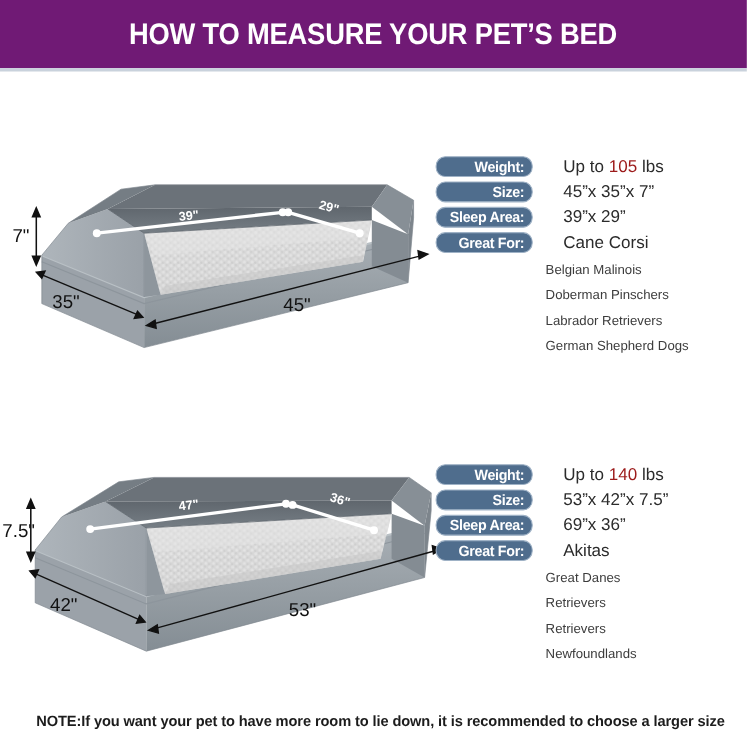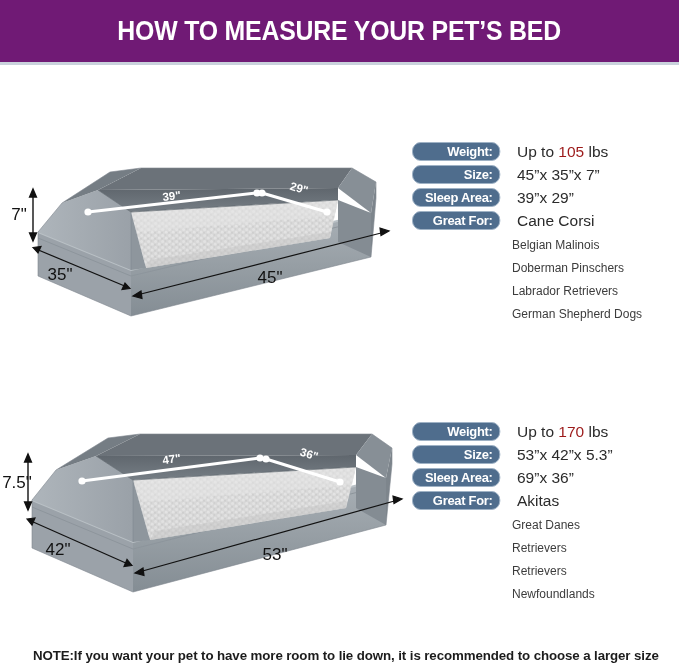--- a/index.html
+++ b/index.html
@@ -39,21 +39,21 @@
   
   .panel { position: absolute; }
   .panel-1 { left: 0; top: 120px; width: 679px; height: 230px; }
   .panel-2 { left: 0; top: 400px; width: 679px; height: 230px; }
 
   
   .bed-wrap { position: absolute; left: 0; top: 0; width: 410px; height: 230px; }
   .bed-svg { position: absolute; left: 0; top: 0; }
 
   
-  .specs { position: absolute; left: 412px; top: 22px; width: 267px; }
+  .specs { position: absolute; left: 396px; top: 22px; width: 267px; }
   .spec-row {
     display: flex; align-items: flex-start;
     height: 23px;
   }
   .pill {
     width: 92px; min-width: 92px; height: 19px;
     background: #4f6d8d;
     border: 1.5px solid #9fb2c6;
     border-radius: 9px;
     color: #ffffff;
@@ -61,21 +61,21 @@
     font-weight: 700;
     display: flex; align-items: center; justify-content: flex-end;
     padding-right: 7px;
     letter-spacing: -0.3px;
     transform: scaleX(0.96);
     transform-origin: left center;
     white-space: nowrap;
     overflow: hidden;
   }
   .spec-val {
-    margin-left: 13px;
+    margin-left: 24px;
     font-size: 15.5px;
     color: #2b2b2b;
     line-height: 19px;
     white-space: nowrap;
     font-weight: 400;
   }
   .spec-val .num-red { color: #9c1a1a; }
   .breeds { margin-left: 100px; margin-top: -23px; }
   .breed-item {
     font-size: 12px;
@@ -345,25 +345,25 @@
 
       <text x="58" y="155" text-anchor="middle" font-family="Liberation Sans, sans-serif" font-size="17" font-weight="400" fill="#111111">42"</text>
 
       <text x="275" y="160" text-anchor="middle" font-family="Liberation Sans, sans-serif" font-size="17" font-weight="400" fill="#111111">53"</text>
     </svg>
   </div>
 
   <div class="specs">
     <div class="spec-row">
       <div class="pill">Weight:</div>
-      <div class="spec-val"><span>Up to </span><span class="num-red">170</span><span> lbs</span></div>
+      <div class="spec-val"><span>Up to </span><span class="num-red">140</span><span> lbs</span></div>
     </div>
     <div class="spec-row">
       <div class="pill">Size:</div>
-      <div class="spec-val">53”x 42”x 5.3”</div>
+      <div class="spec-val">53”x 42”x 7.5”</div>
     </div>
     <div class="spec-row">
       <div class="pill">Sleep Area:</div>
       <div class="spec-val">69”x 36”</div>
     </div>
     <div class="spec-row">
       <div class="pill">Great For:</div>
       <div class="spec-val breed-first">Akitas</div>
     </div>
     <div class="breeds" style="margin-top:0;">

